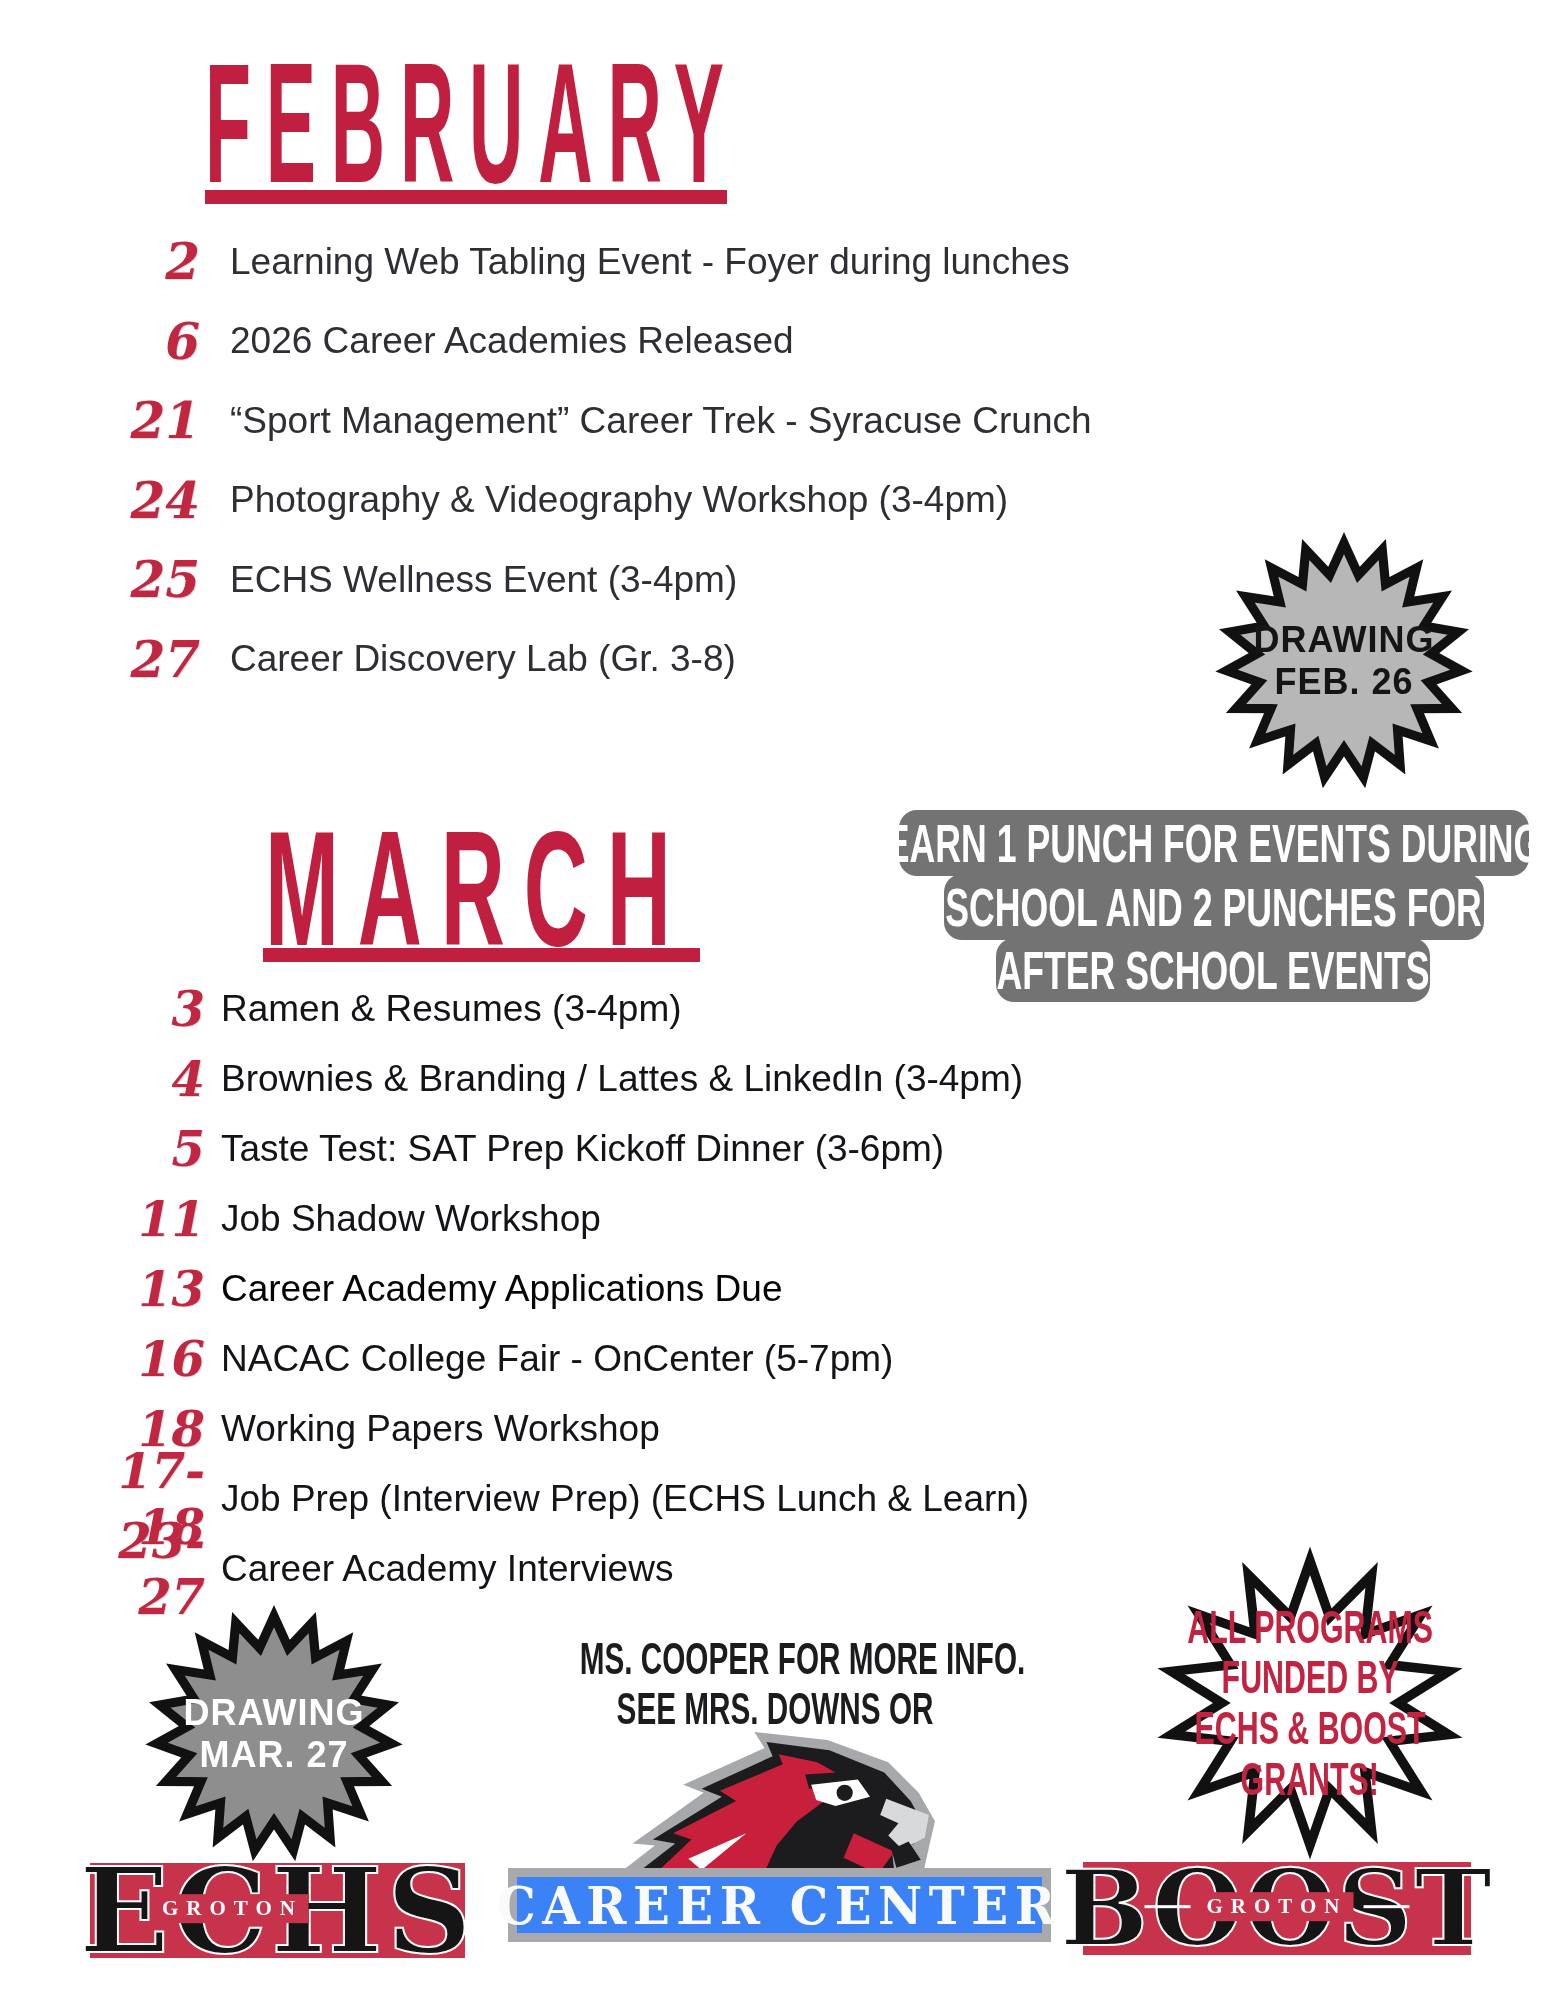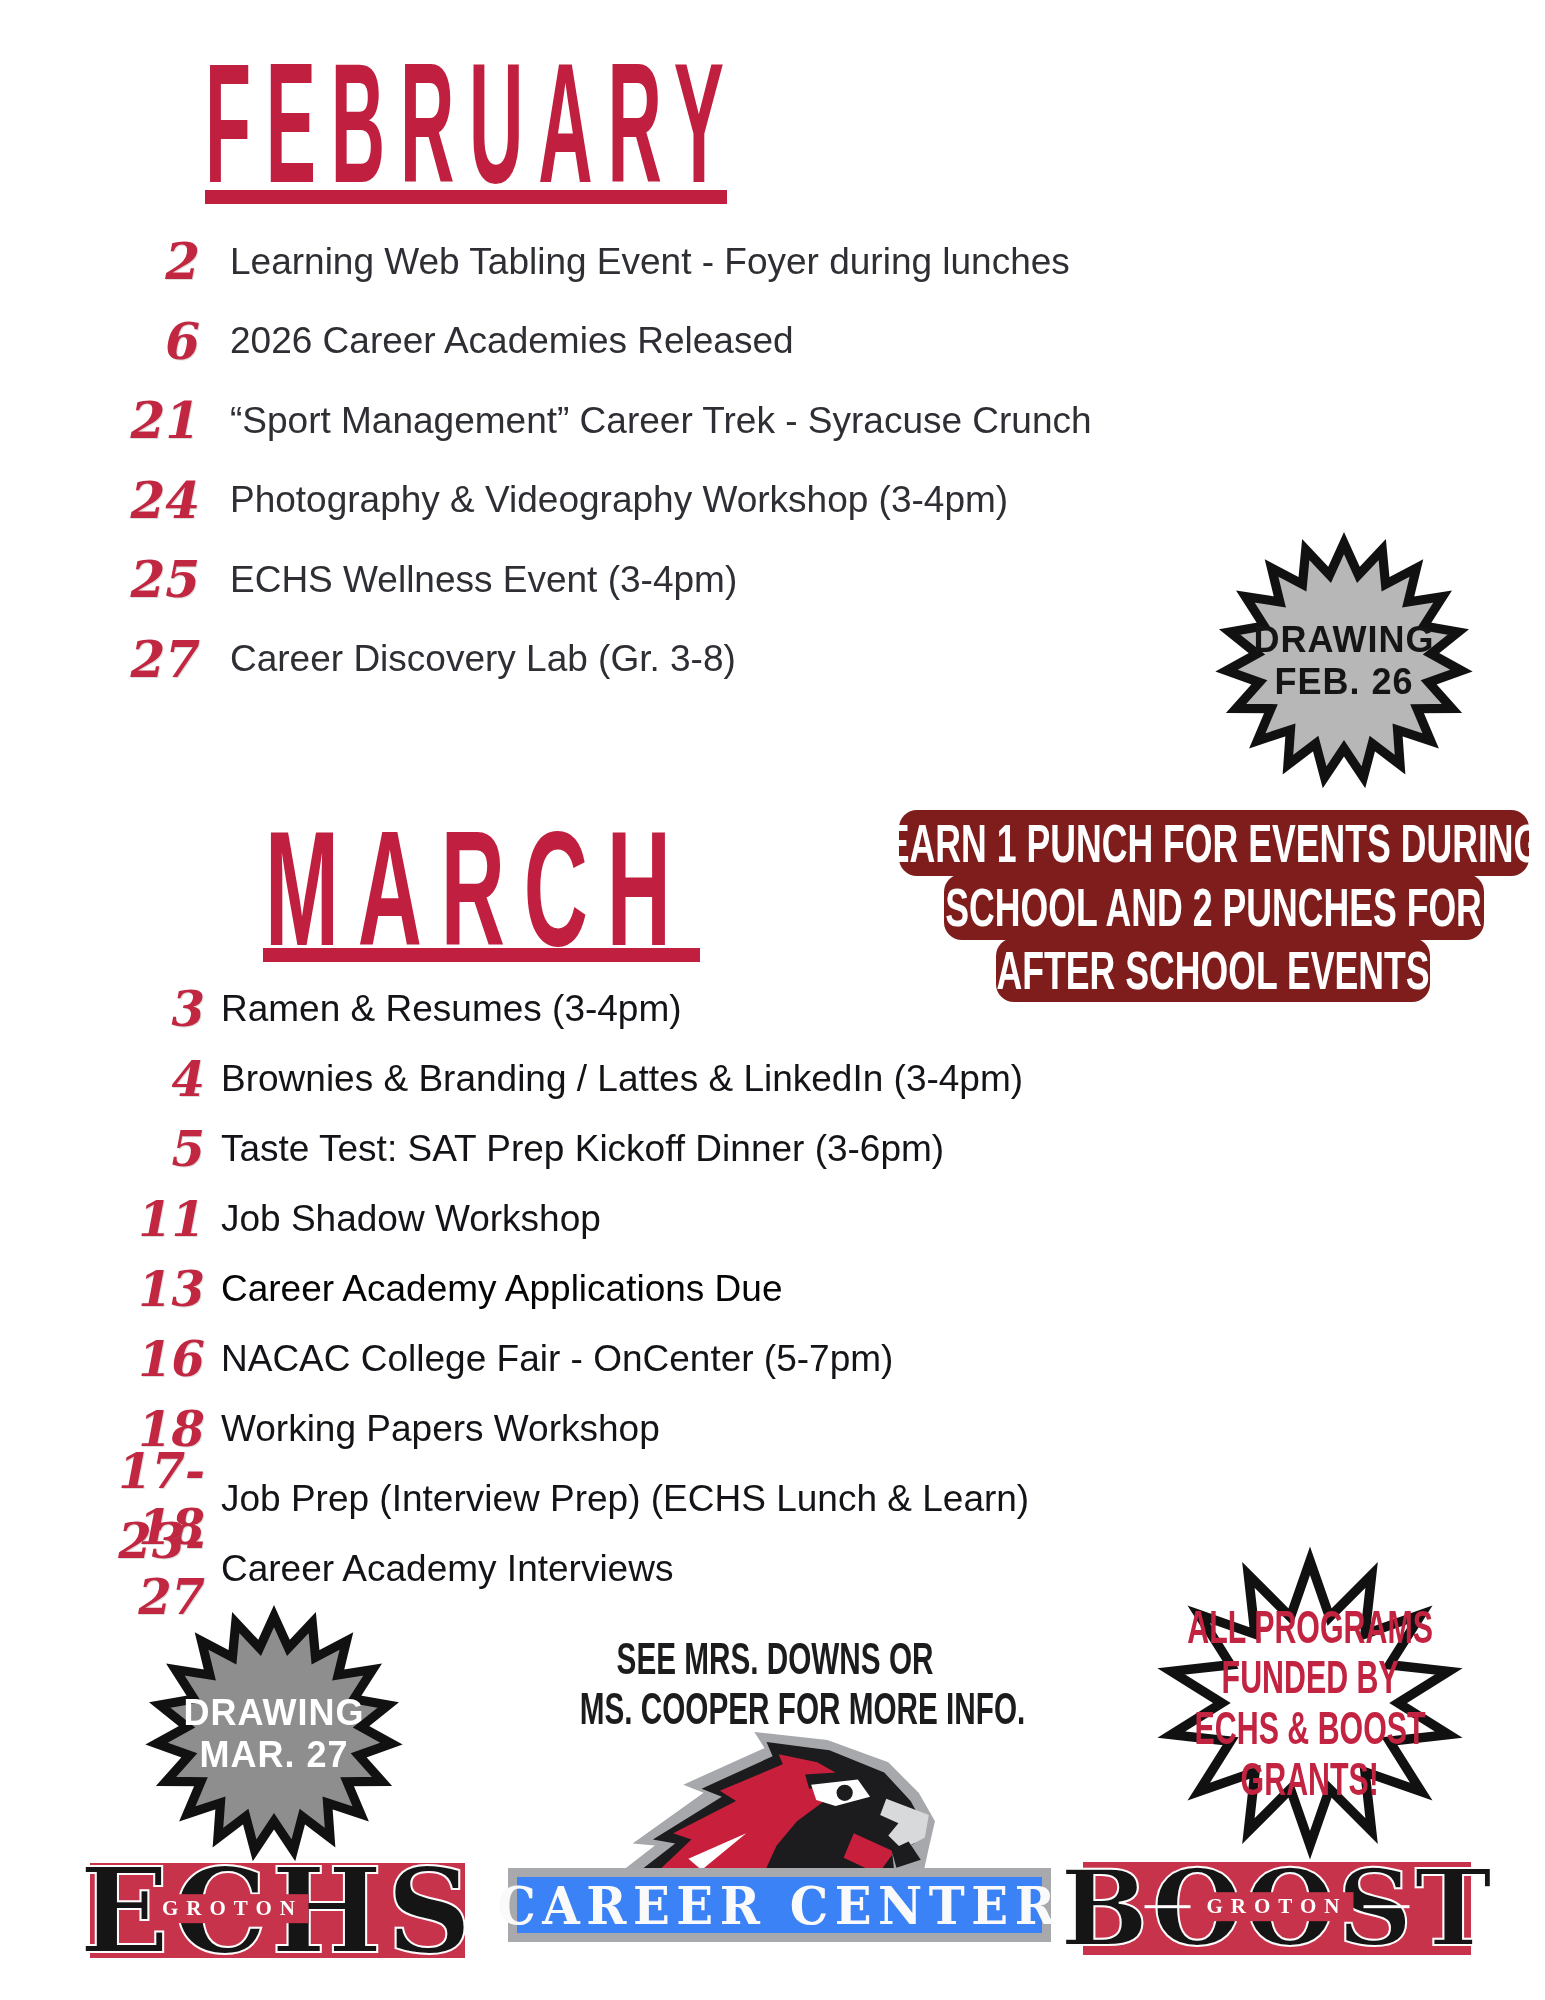--- a/index.html
+++ b/index.html
@@ -38,21 +38,21 @@
   .list-feb .event-label{margin-left:30px;}
   .list-mar .event-label{margin-left:16px;color:#141318;}
   .event-row.em .event-label{font-weight:400;color:#050507;}
 
   
   .cond{display:inline-block;transform:scaleX(0.66);transform-origin:center;
         white-space:nowrap;font-weight:700;}
 
   
   .punch-line{
-    position:absolute;background:#7f1d1d;border-radius:18px;
+    position:absolute;background:#737373;border-radius:18px;
     display:flex;align-items:center;justify-content:center;
     color:#ffffff;font-size:54px;
   }
   .punch-1{left:899px;top:810px;width:630px;height:66px;}
   .punch-2{left:944px;top:874px;width:540px;height:66px;}
   .punch-3{left:996px;top:938px;width:434px;height:64px;}
 
   
   .starburst{position:absolute;}
   .starburst svg{position:absolute;inset:0;width:100%;height:100%;}
@@ -224,22 +224,22 @@
       </svg>
     <div class="star-label">
       <div class="cond">ALL PROGRAMS</div>
       <div class="cond">FUNDED BY</div>
       <div class="cond">ECHS &amp; BOOST</div>
       <div class="cond">GRANTS!</div>
     </div>
   </div>
 
   <div class="info-block">
+    <div><span class="cond">MS. COOPER FOR MORE INFO.</span></div>
     <div><span class="cond">SEE MRS. DOWNS OR</span></div>
-    <div><span class="cond">MS. COOPER FOR MORE INFO.</span></div>
   </div>
 
   <svg class="hawk" viewBox="0 0 340 170">
     <path fill="#a6a8ab" d="M0,170 L62,122 L40,120 L110,70 L90,62 L170,26 L160,10 L232,18 L292,40 L322,70 L338,98 L332,124 L322,170 Z"></path>
     <path fill="#1c1b1d" d="M20,168 L82,120 L60,116 L128,74 L108,66 L178,34 L172,20 L234,28 L288,50 L314,78 L326,100 L305,106 L318,120 L296,130 L300,168 Z"></path>
     <path fill="#c8203c" d="M58,154 L98,116 L80,110 L142,78 L126,68 L188,42 L184,32 L222,40 L254,58 L232,76 L202,98 L182,122 L170,148 L150,162 Z"></path>
     <path fill="#ffffff" d="M95,135 L152,110 L108,146 Z"></path>
     <path fill="#1c1b1d" d="M210,52 L272,48 L278,60 L214,66 Z"></path>
     <path fill="#ffffff" d="M216,62 L262,57 L274,74 L240,83 L221,77 Z"></path>
     <circle cx="249" cy="70" r="8" fill="#1c1b1d"></circle>

